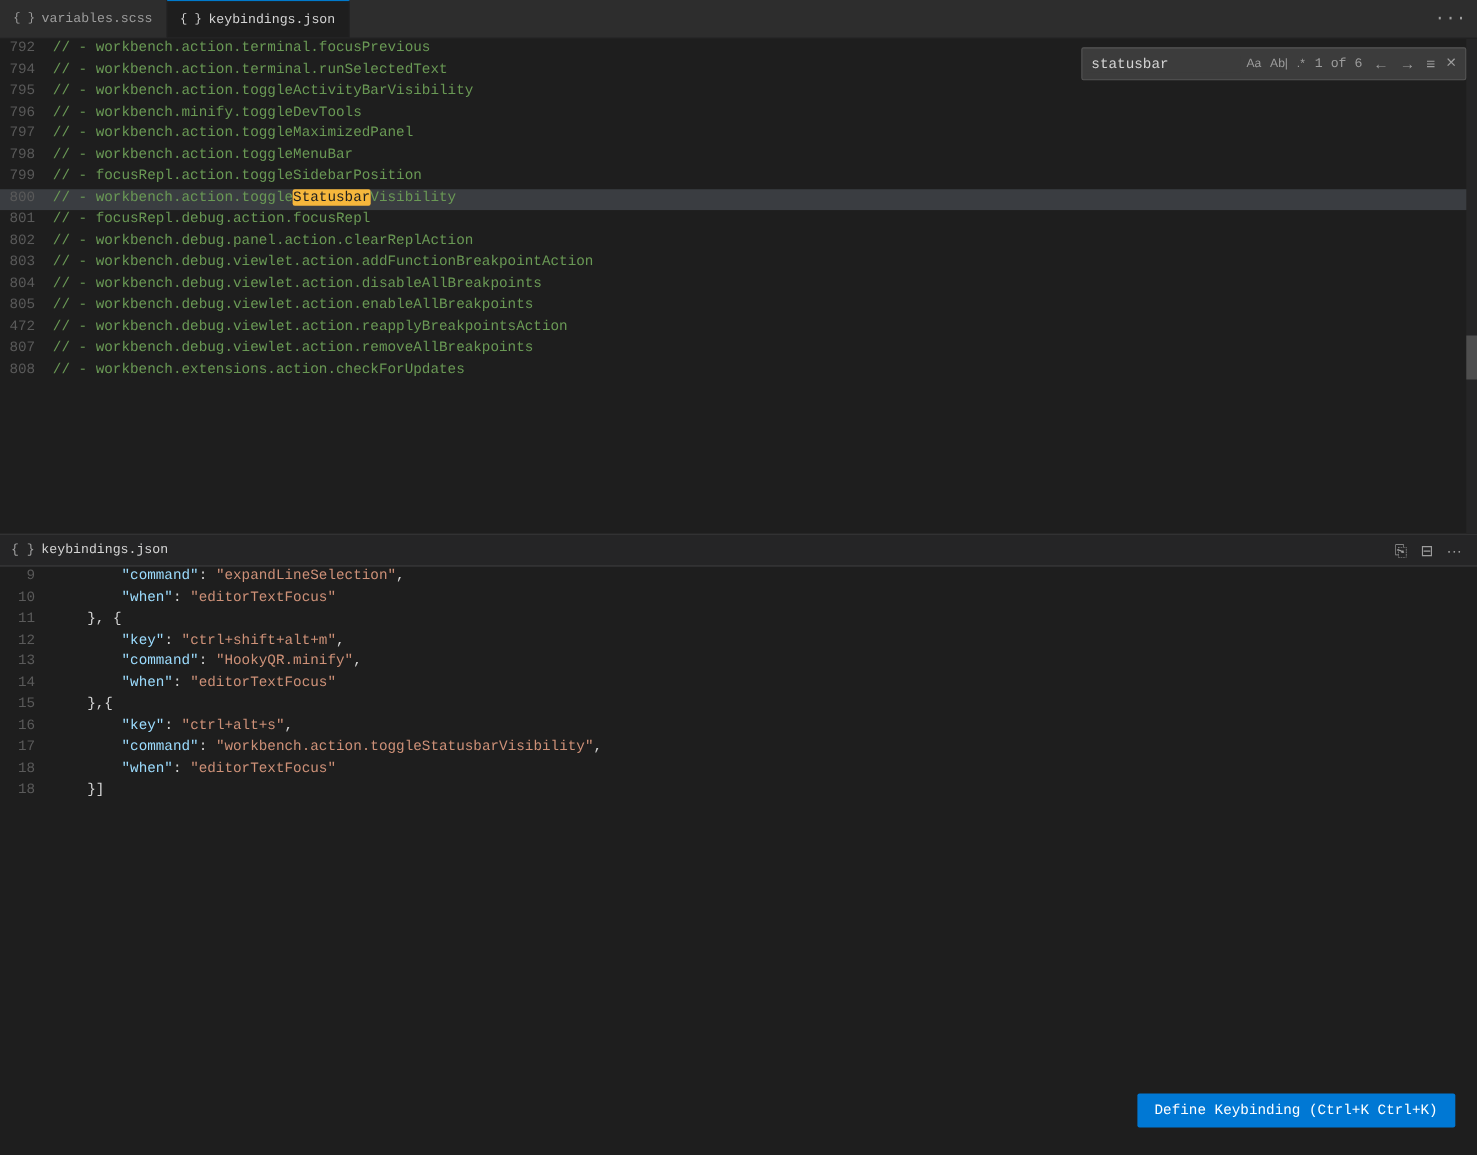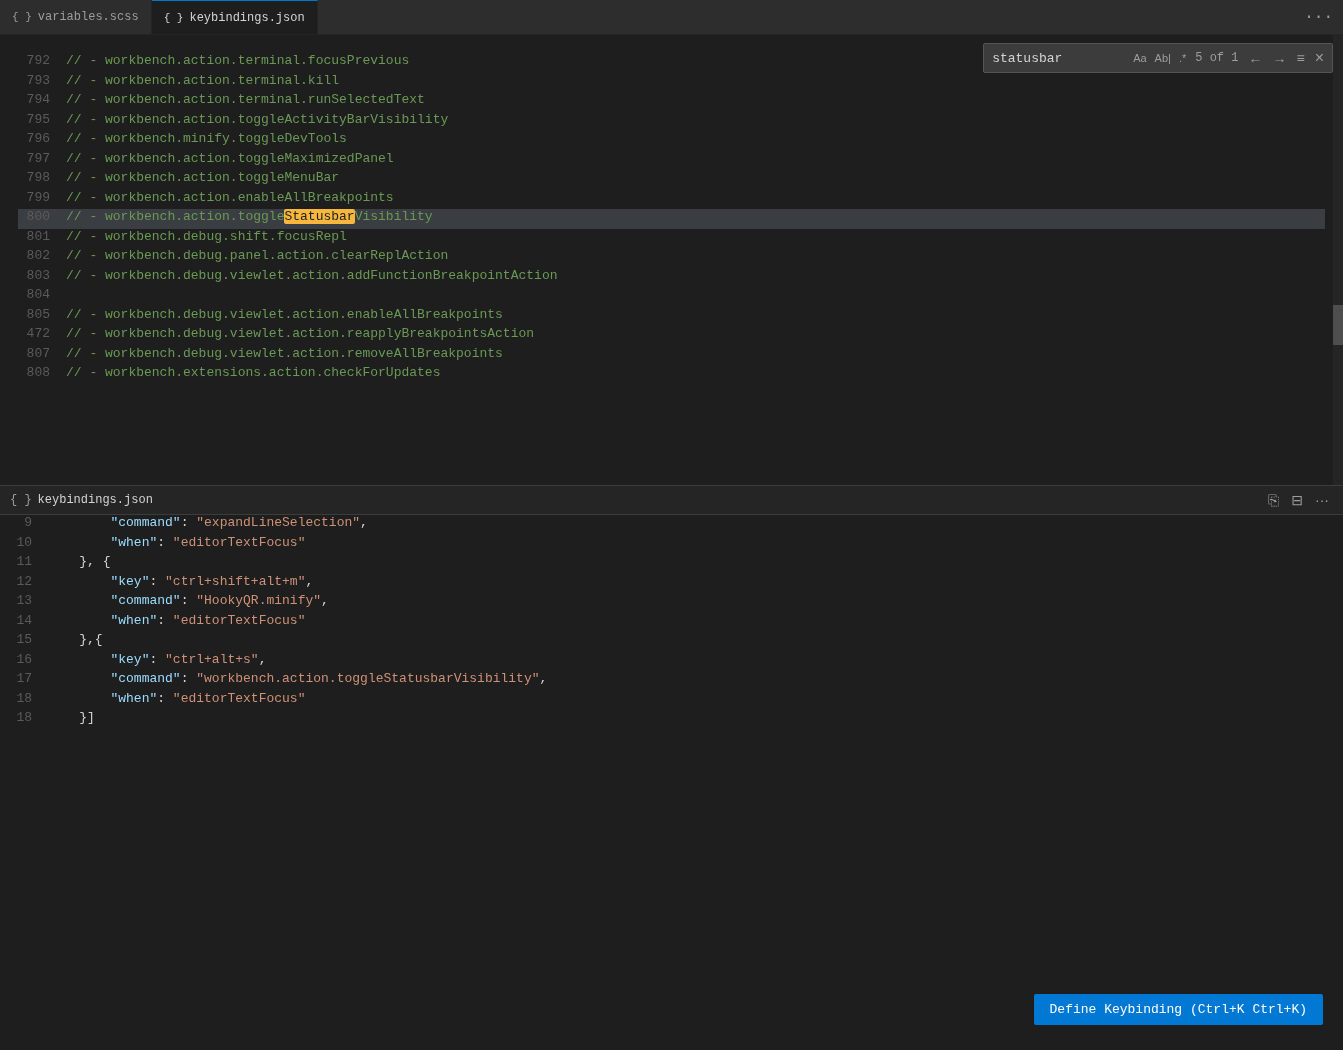--- a/index.html
+++ b/index.html
@@ -111,21 +111,21 @@
       background: transparent;
       border: none;
       color: #9d9d9d;
       cursor: pointer;
       font-size: 16px;
       padding: 2px 4px;
     }
 
     
     .code-area {
-      padding: 18px;
+      padding: 0;
       overflow: hidden;
     }
     .code-line {
       display: flex;
       align-items: baseline;
       height: 19.5px;
       padding-right: 20px;
     }
     .line-num {
       min-width: 48px;
@@ -243,37 +243,33 @@
   <div class="tab-more">···</div>
 </div>
 
 <div class="editor-top">
 
   <div class="search-widget">
     <input class="search-input" type="text" value="statusbar" style="">
     <button class="search-btn">Aa</button>
     <button class="search-btn">Ab|</button>
     <button class="search-btn">.*</button>
-    <span class="search-count">5 of 1</span>
+    <span class="search-count">1 of 6</span>
     <button class="search-nav-btn">←</button>
     <button class="search-nav-btn">→</button>
     <button class="search-nav-btn">≡</button>
     <button class="search-close">×</button>
   </div>
 
   <div class="code-area" id="top-code-area">
       <div class="code-line">
         <span class="line-num">792</span>
         <span class="line-content comment">// - workbench.action.terminal.focusPrevious</span>
       </div>
       <div class="code-line">
-        <span class="line-num">793</span>
-        <span class="line-content comment">// - workbench.action.terminal.kill</span>
-      </div>
-      <div class="code-line">
         <span class="line-num">794</span>
         <span class="line-content comment">// - workbench.action.terminal.runSelectedText</span>
       </div>
       <div class="code-line">
         <span class="line-num">795</span>
         <span class="line-content comment">// - workbench.action.toggleActivityBarVisibility</span>
       </div>
       <div class="code-line">
         <span class="line-num">796</span>
         <span class="line-content comment">// - workbench.minify.toggleDevTools</span>
@@ -281,40 +277,41 @@
       <div class="code-line">
         <span class="line-num">797</span>
         <span class="line-content comment">// - workbench.action.toggleMaximizedPanel</span>
       </div>
       <div class="code-line">
         <span class="line-num">798</span>
         <span class="line-content comment">// - workbench.action.toggleMenuBar</span>
       </div>
       <div class="code-line">
         <span class="line-num">799</span>
-        <span class="line-content comment">// - workbench.action.enableAllBreakpoints</span>
+        <span class="line-content comment">// - focusRepl.action.toggleSidebarPosition</span>
       </div>
       <div class="code-line highlighted-line">
         <span class="line-num">800</span>
         <span class="line-content comment">// - workbench.action.toggle<span class="highlight-match-active">Statusbar</span>Visibility</span>
       </div>
       <div class="code-line">
         <span class="line-num">801</span>
-        <span class="line-content comment">// - workbench.debug.shift.focusRepl</span>
+        <span class="line-content comment">// - focusRepl.debug.action.focusRepl</span>
       </div>
       <div class="code-line">
         <span class="line-num">802</span>
         <span class="line-content comment">// - workbench.debug.panel.action.clearReplAction</span>
       </div>
       <div class="code-line">
         <span class="line-num">803</span>
         <span class="line-content comment">// - workbench.debug.viewlet.action.addFunctionBreakpointAction</span>
       </div>
       <div class="code-line">
         <span class="line-num">804</span>
+        <span class="line-content comment">// - workbench.debug.viewlet.action.disableAllBreakpoints</span>
       </div>
       <div class="code-line">
         <span class="line-num">805</span>
         <span class="line-content comment">// - workbench.debug.viewlet.action.enableAllBreakpoints</span>
       </div>
       <div class="code-line">
         <span class="line-num">472</span>
         <span class="line-content comment">// - workbench.debug.viewlet.action.reapplyBreakpointsAction</span>
       </div>
       <div class="code-line">

